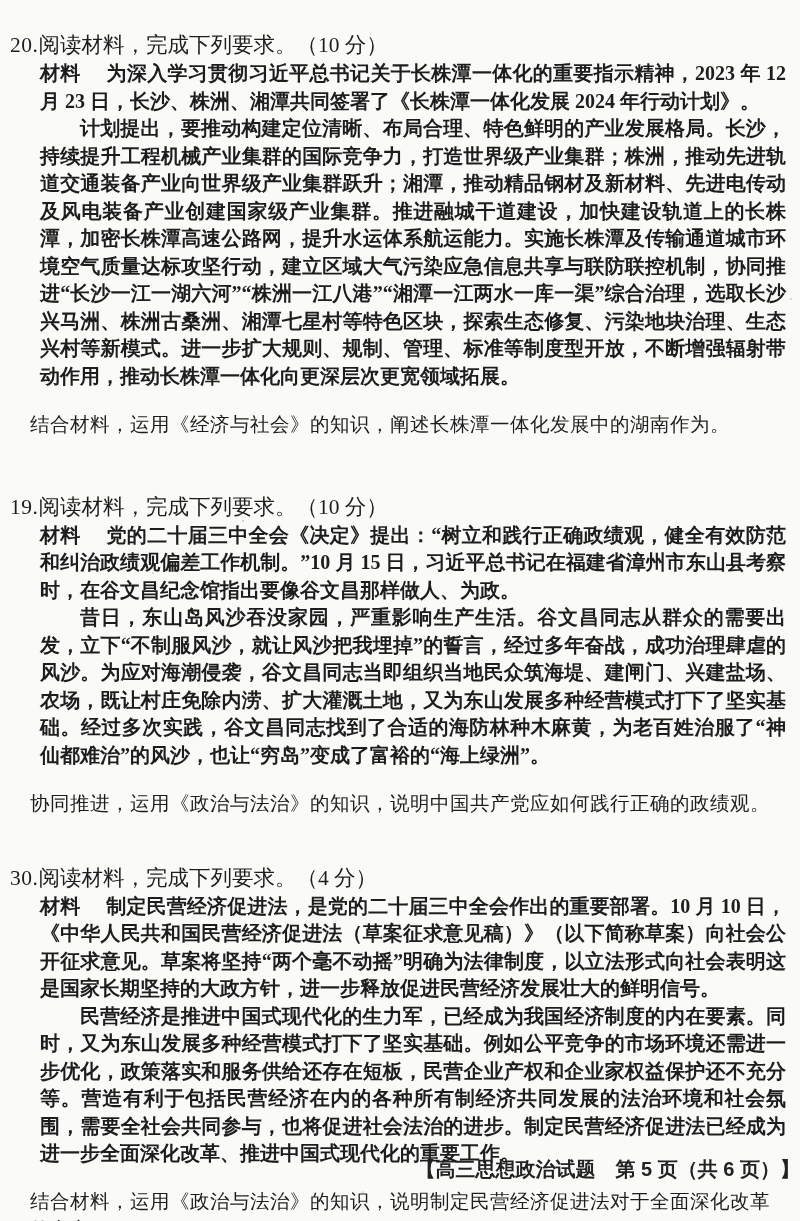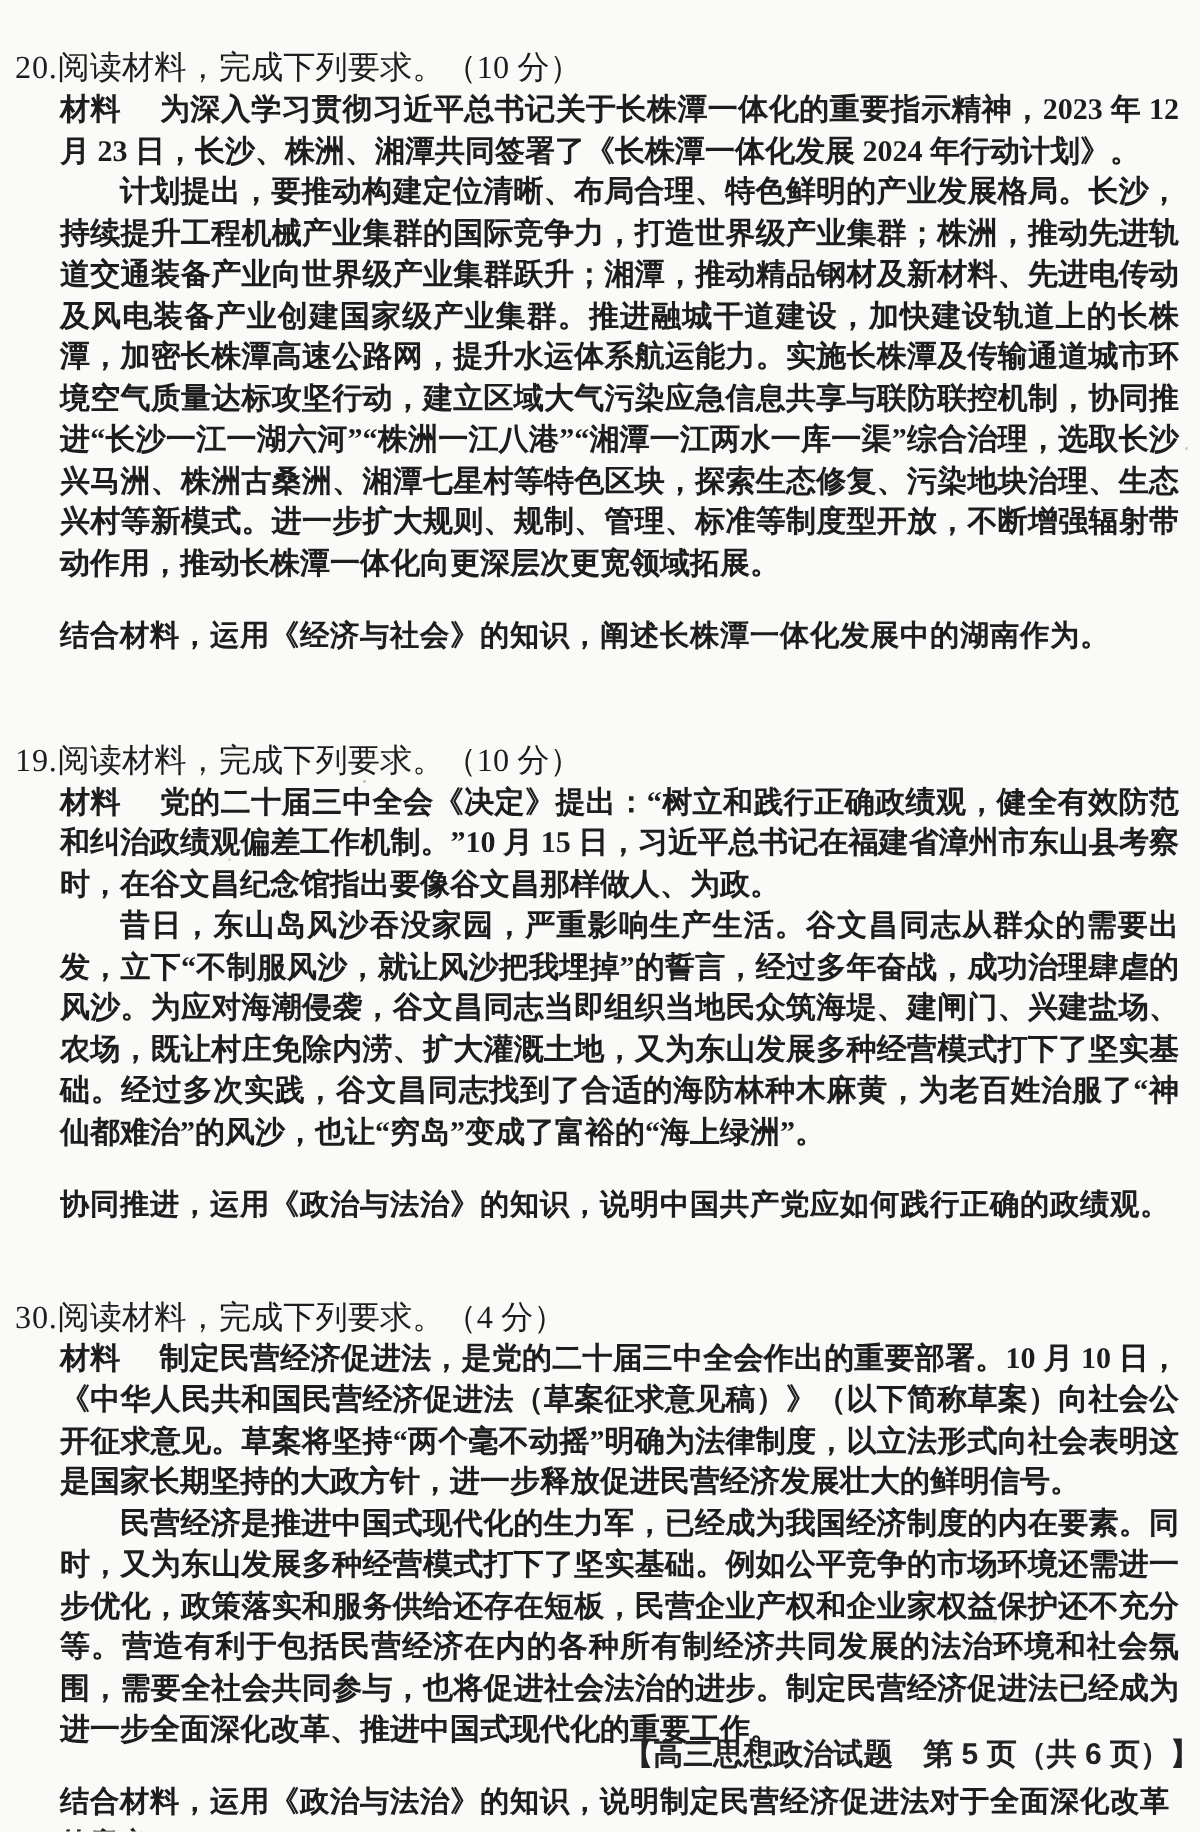--- a/index.html
+++ b/index.html
@@ -34,25 +34,25 @@
     text-align: justify;
     font-weight: 700;
   }
   .q-body p { margin: 0; }
   .para-indent { text-indent: 2em; }
   .material-label {
     font-weight: 700;
     margin-right: 1.3em;
   }
   .task-line {
-    margin-left: 30px;
+    margin-left: 20px;
     font-family: "Liberation Sans", "DejaVu Sans", sans-serif;
     font-size: 19.5px;
     line-height: 28px;
-    font-weight: 700;
+    font-weight: 400;
     letter-spacing: 0.5px;
   }
   .q19-gap { margin-bottom: 46px; }
   .footer {
     position: absolute;
     bottom: 38px;
     left: 0;
     width: 100%;
     text-align: right;
     font-family: "Liberation Sans", "DejaVu Sans", sans-serif;

